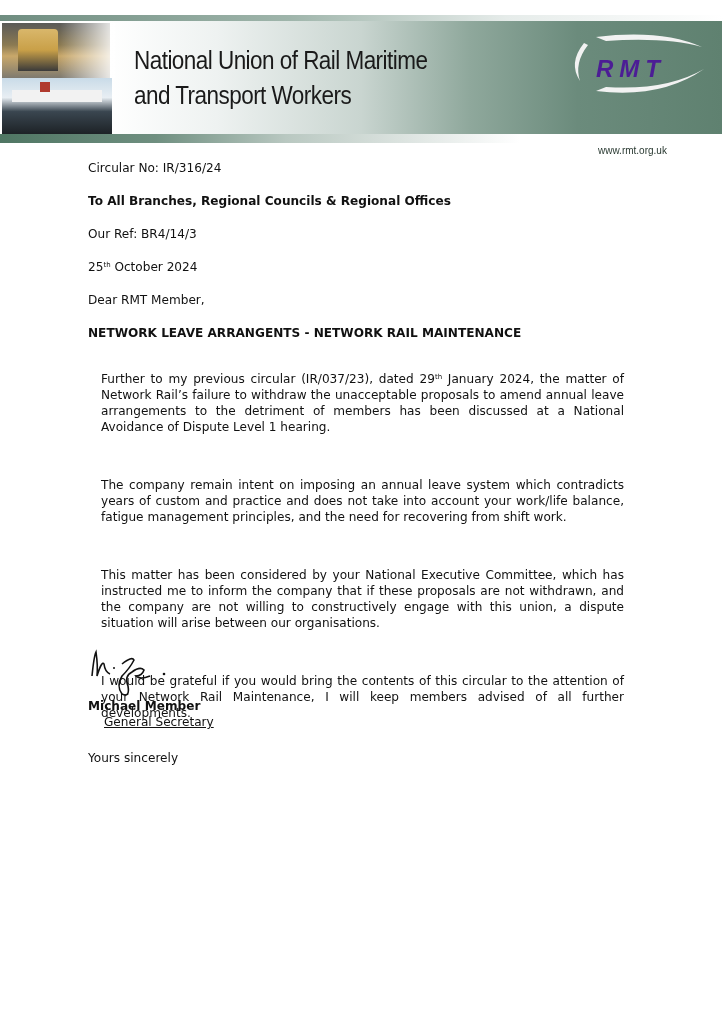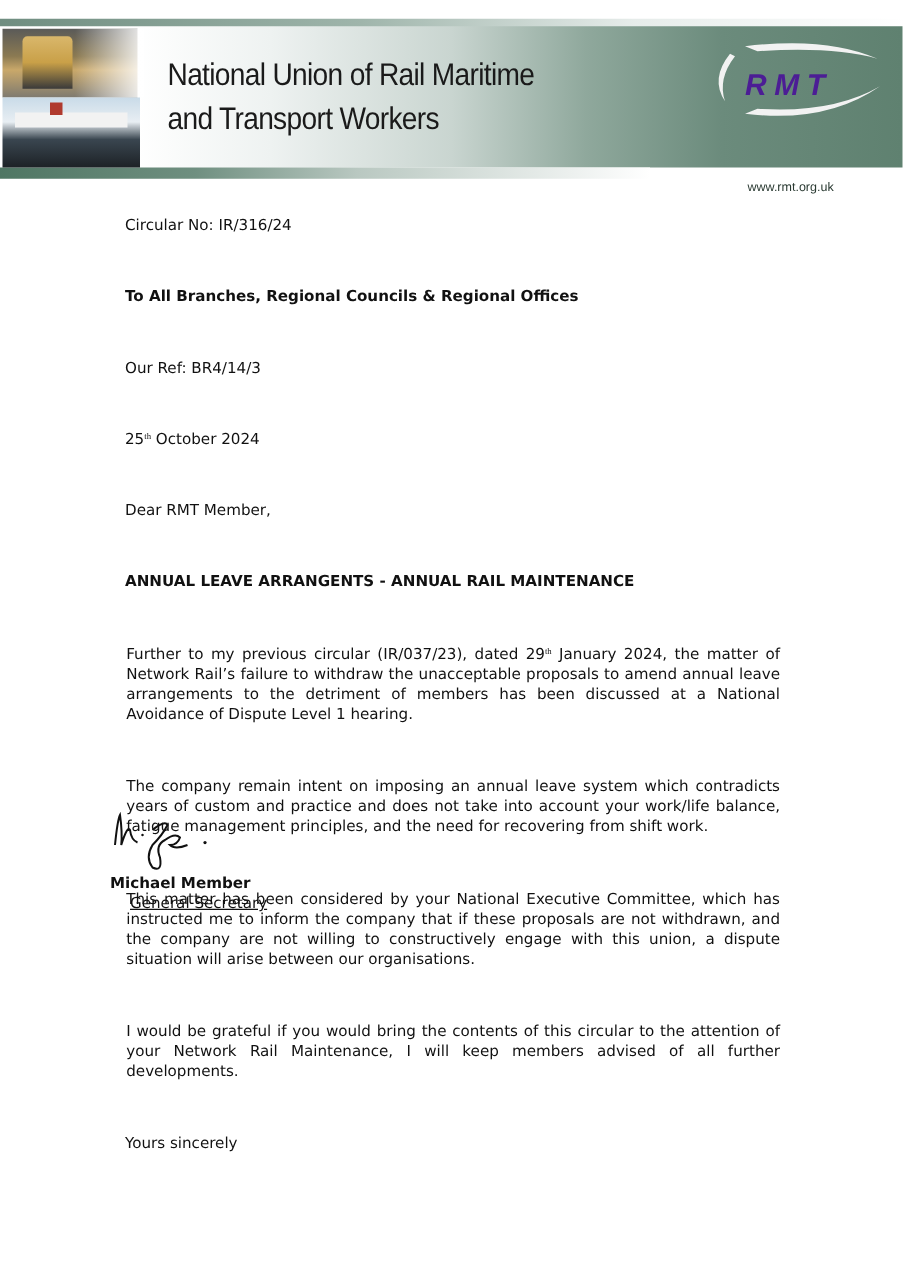--- a/index.html
+++ b/index.html
@@ -13,24 +13,24 @@
   .photo-train-fade { position: absolute; left: 60px; top: 8px; width: 55px; height: 55px; background: linear-gradient(90deg, rgba(255,255,255,0) 0%, rgba(255,255,255,0.9) 100%); }
   .photo-ship { position: absolute; left: 2px; top: 63px; width: 110px; height: 56px; background: linear-gradient(180deg, #c9dbe8 0%, #e8eef3 35%, #3a4650 60%, #1d2226 100%); }
   .photo-ship::before { content: ""; position: absolute; left: 10px; top: 12px; width: 90px; height: 12px; background: #f2f2f2; }
   .photo-ship::after { content: ""; position: absolute; left: 38px; top: 4px; width: 10px; height: 10px; background: #b03a2e; }
   .union-name { position: absolute; left: 134px; top: 28px; font-family: "Liberation Sans", sans-serif; font-size: 25px; line-height: 35px; color: #1a1a1a; letter-spacing: -0.6px; font-weight: normal; transform: scaleX(0.9); transform-origin: left top; }
   .logo { position: absolute; left: 566px; top: 18px; width: 140px; height: 62px; }
   .logo-text { position: absolute; left: 596px; top: 40px; font-family: "Liberation Sans", sans-serif; font-weight: bold; font-style: italic; font-size: 24px; color: #4c1d95; letter-spacing: 6px; }
   .logo-url { position: absolute; left: 598px; top: 90px; font-family: "Liberation Sans", sans-serif; font-size: 10px; color: #2a3a32; margin-top: 40px; }
 
   .content { position: absolute; left: 88px; top: 160px; width: 549px; font-size: 12.1px; line-height: 16px; }
-  .line { margin: 12px; }
+  .line { margin: 0; }
   .bold { font-weight: bold; }
   .p { margin: 13px; text-align: justify; }
-  sup { font-size: 7px; vertical-align: 4px; line-height: 0; font-family: Liberation Serif, serif; }
+  sup { font-size: 7px; vertical-align: 4px; line-height: 0; }
   .signature { position: absolute; left: 88px; top: 646px; width: 100px; height: 56px; }
   .sig-name { position: absolute; left: 88px; top: 699px; font-size: 12.1px; font-weight: bold; }
   .sig-title { position: absolute; left: 104px; top: 715px; font-size: 12.1px; text-decoration: underline; }
 </style>
 </head>
 <body>
 
 <div class="banner">
   <div class="banner-top"></div>
   <div class="banner-main"></div>
@@ -55,21 +55,21 @@
   <p class="line">Circular No: IR/316/24</p>
   <div style="height:17px"></div>
   <p class="line bold">To All Branches, Regional Councils &amp; Regional Offices</p>
   <div style="height:17px"></div>
   <p class="line">Our Ref: BR4/14/3</p>
   <div style="height:17px"></div>
   <p class="line"><span>25</span><sup>th</sup><span> October 2024</span></p>
   <div style="height:17px"></div>
   <p class="line">Dear RMT Member,</p>
   <div style="height:17px"></div>
-  <p class="line bold">ANNUAL LEAVE ARRANGENTS - ANNUAL RAIL MAINTENANCE</p>
+  <p class="line bold">NETWORK LEAVE ARRANGENTS - NETWORK RAIL MAINTENANCE</p>
   <div style="height:17px"></div>
   <p class="p"><span>Further to my previous circular (IR/037/23), dated 29</span><sup>th</sup><span> January 2024, the matter of Network Rail’s failure to withdraw the unacceptable proposals to amend annual leave arrangements to the detriment of members has been discussed at a National Avoidance of Dispute Level 1 hearing.</span></p>
   <div style="height:16px"></div>
   <p class="p">The company remain intent on imposing an annual leave system which contradicts years of custom and practice and does not take into account your work/life balance, fatigue management principles, and the need for recovering from shift work.</p>
   <div style="height:16px"></div>
   <p class="p">This matter has been considered by your National Executive Committee, which has instructed me to inform the company that if these proposals are not withdrawn, and the company are not willing to constructively engage with this union, a dispute situation will arise between our organisations.</p>
   <div style="height:16px"></div>
   <p class="p">I would be grateful if you would bring the contents of this circular to the attention of your Network Rail Maintenance, I will keep members advised of all further developments.</p>
   <div style="height:16px"></div>
   <p class="line">Yours sincerely</p>

